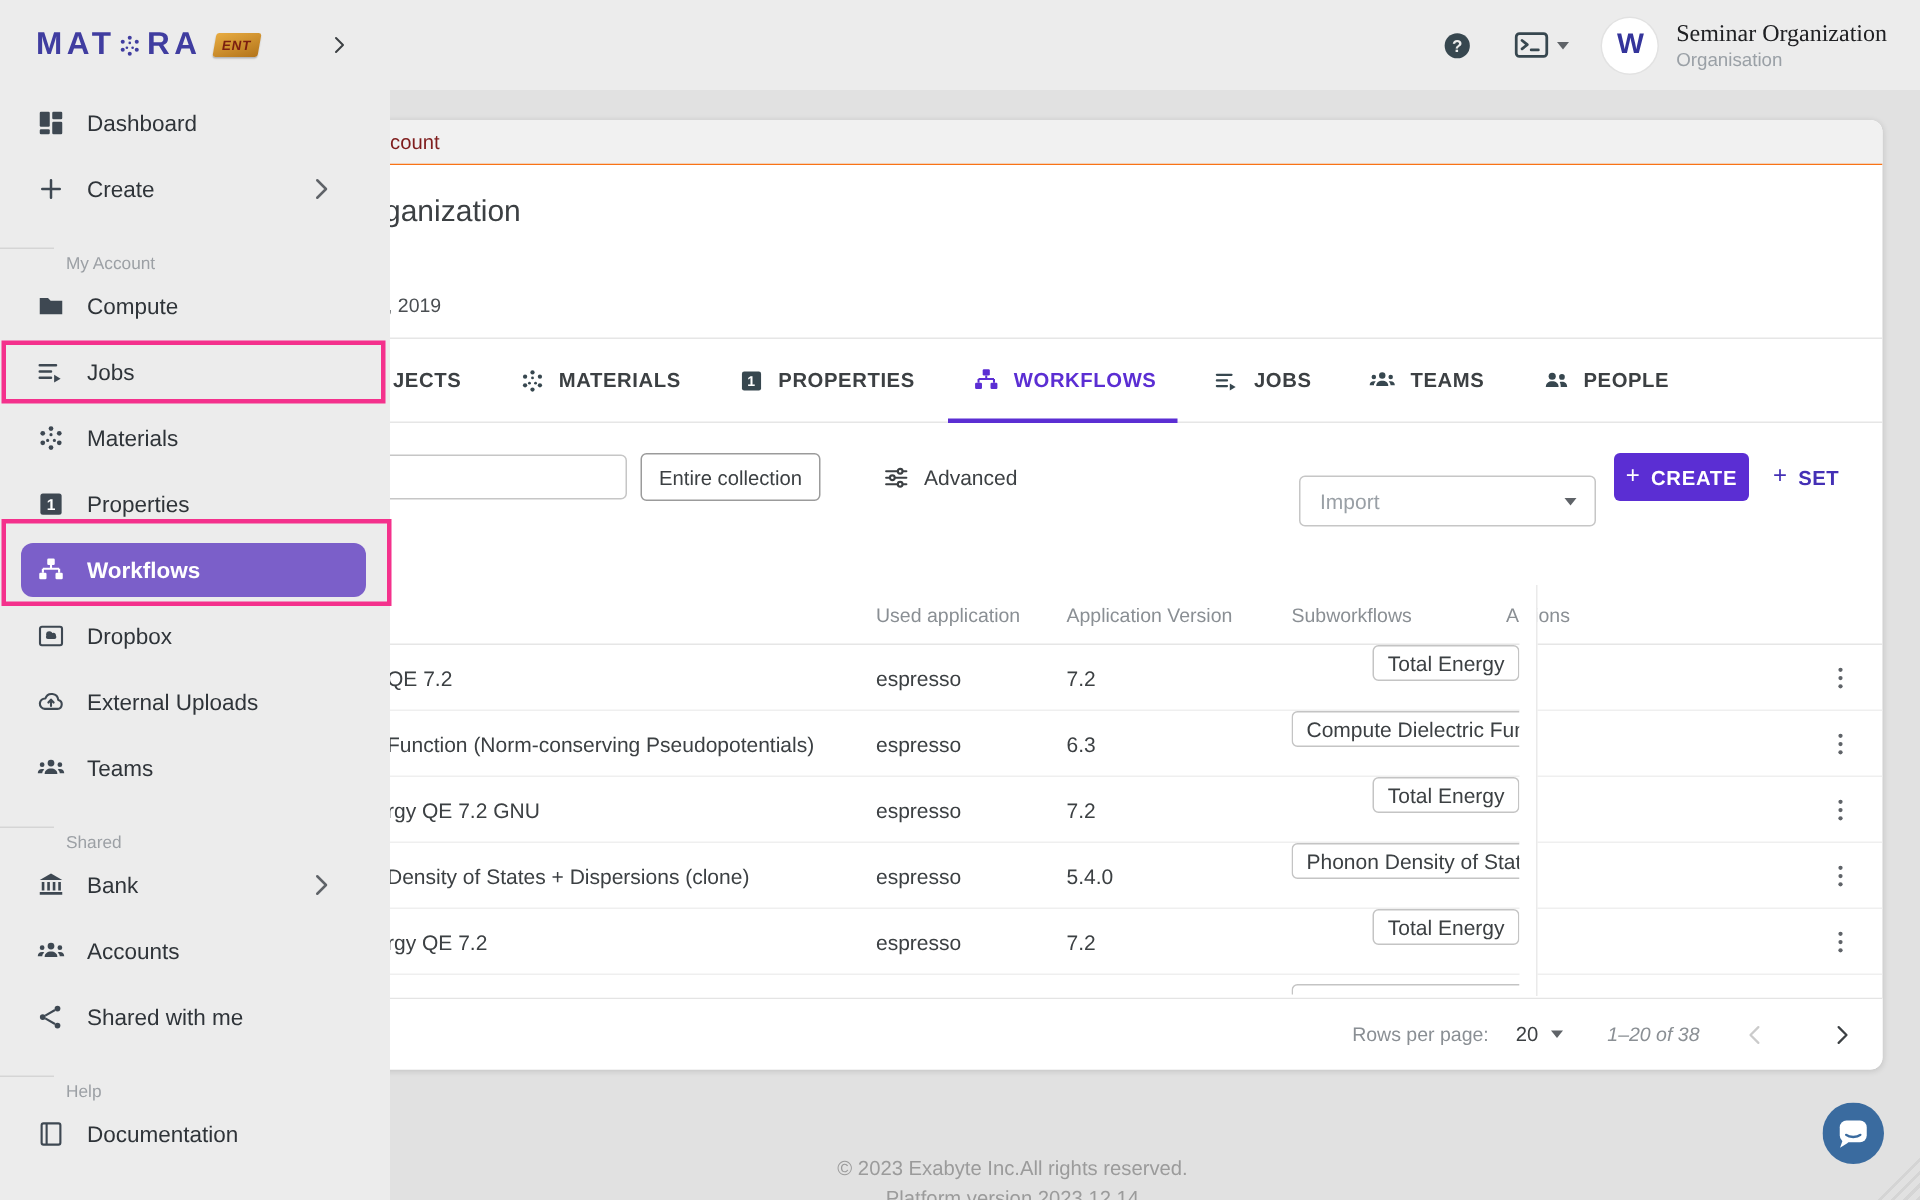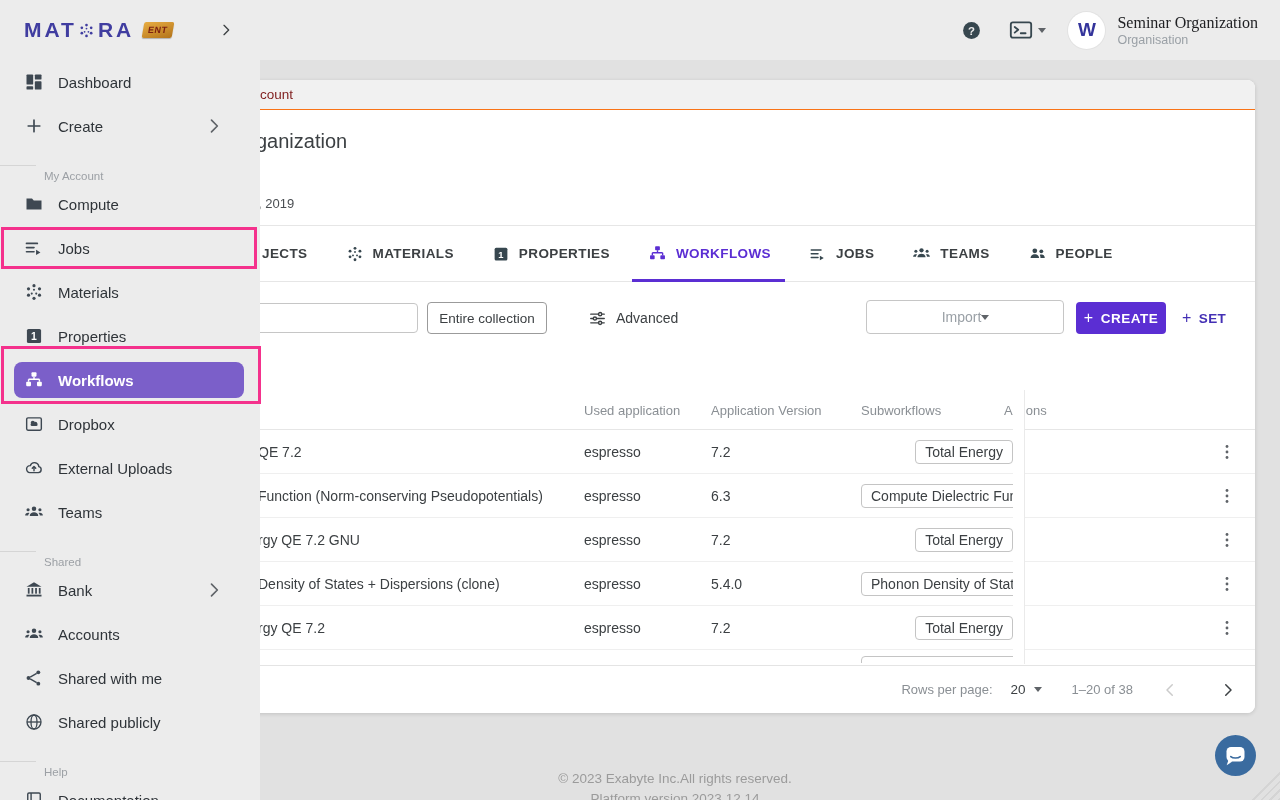--- a/index.html
+++ b/index.html
@@ -32,49 +32,49 @@
        letter-spacing:.4px;color:#3C4043;cursor:pointer;white-space:nowrap;}
   .tab .ic{color:#37474F;}
   .tab.active{color:#5B2ED3;}
   .tab.active .ic{color:#5B2ED3;}
   .tab.active .underline{position:absolute;left:-16px;right:-14px;bottom:-1px;height:3px;background:#5B2ED3;}
 
   .search-input{position:absolute;left:60px;top:223px;width:178px;height:30px;border:1px solid #C6C6C6;border-radius:4px;background:#fff;padding:0 10px;font-size:14px;outline:none;}
   .collection-btn{position:absolute;left:247px;top:222px;width:120px;height:32px;border:1px solid #9B9B9B;border-radius:4px;background:#fff;
                   font-size:13.5px;color:#3C4043;display:flex;align-items:center;justify-content:center;cursor:pointer;}
   .advanced-btn{position:absolute;left:408px;top:222px;height:32px;display:flex;align-items:center;gap:9px;font-size:14px;color:#3C4043;cursor:pointer;}
-  .import-select{position:absolute;left:686px;top:220px;width:198px;height:34px;border:1px solid #C6C6C6;border-radius:4px;background:#fff;
-                 display:flex;align-items:center;justify-content:center;padding:0 12px 0 13px;font-size:14px;color:#9AA0A6;cursor:pointer;}
+  .import-select{position:absolute;left:686px;top:237px;width:198px;height:34px;border:1px solid #C6C6C6;border-radius:4px;background:#fff;
+                 display:flex;align-items:center;justify-content:space-between;padding:0 12px 0 13px;font-size:14px;color:#9AA0A6;cursor:pointer;}
   .create-btn{position:absolute;left:896px;top:222px;width:90px;height:32px;border:none;border-radius:4px;background:#5B2ED3;color:#fff;
               font-size:13.5px;font-weight:bold;letter-spacing:.5px;display:flex;align-items:center;justify-content:center;gap:7px;cursor:pointer;}
   .create-btn .plus,.set-btn .plus{font-size:16px;font-weight:normal;line-height:1;}
   .set-btn{position:absolute;left:1002px;top:222px;height:32px;display:flex;align-items:center;gap:7px;color:#4430B5;
            font-size:13.5px;font-weight:bold;letter-spacing:.4px;background:none;border:none;cursor:pointer;}
 
   
   .table-area{position:absolute;left:0;top:310px;width:100%;height:275px;text-align:right;}
   .thead{position:relative;height:40px;border-bottom:1px solid #E6E6E6;font-size:13px;color:#8A8F94;}
   .thead span{position:absolute;top:50%;transform:translateY(-50%);white-space:nowrap;}
   .h-app{left:404px;}.h-ver{left:531px;}.h-sub{left:681px;}.h-act{left:824px;}
   .tbody{position:relative;height:233px;overflow:hidden;}
   .trow{position:relative;height:44px;border-bottom:1px solid #EFEFEF;}
   .trow span{position:absolute;top:50%;transform:translateY(-50%);white-space:nowrap;font-size:14px;color:#3C4043;}
   .c-name{left:78px;}.c-app{left:404px;}.c-ver{left:531px;}
   .c-sub{position:absolute;left:681px;top:0;width:152px;height:44px;overflow:hidden;}
-  .chip{display:inline-block;margin-top:10px;border:1px solid #C4C4C4;border-radius:4px;padding:3px 9px;font-size:13px;color:#3C4043;background:#fff;white-space:nowrap;}
+  .chip{display:inline-block;border:1px solid #C4C4C4;border-radius:4px;padding:3px 9px;font-size:13px;color:#3C4043;background:#fff;white-space:nowrap;}
   .kebab{position:absolute;left:1037px;top:50%;transform:translateY(-50%);width:20px;height:20px;color:#5F6368;cursor:pointer;}
   .seam{position:absolute;left:833px;top:0;width:12px;height:274px;background:#fff;border-right:1px solid #EAEAEA;z-index:5;}
   .partial .chip{min-width:178px;height:24px;margin-top:6px;}
   .partial{border-bottom:none;}
 
   .pagination{position:absolute;left:0;bottom:0;width:100%;height:48px;background:#fff;border-top:1px solid #E4E4E4;border-radius:0 0 8px 8px;
               display:flex;align-items:center;justify-content:flex-end;padding-right:18px;font-size:13px;color:#8A8F94;}
   .rpp-label{margin-right:18px;}
   .rpp-value{display:flex;align-items:center;gap:8px;color:#3C4043;font-size:13.5px;margin-right:30px;cursor:pointer;}
-  .range{margin-right:28px;color:#8A8F94;}
+  .range{margin-right:28px;color:#8A8F94;font-style:italic;}
   .pg-prev{color:#CBCBCB;margin-right:40px;cursor:default;}
   .pg-next{color:#3C4043;cursor:pointer;}
 
   
   .footer{position:absolute;left:70px;right:0;top:769px;text-align:center;color:#9B9B9B;font-size:13.5px;line-height:1.45;}
 
   
   .sidebar{position:absolute;top:0;left:0;width:260px;height:800px;background:#ECECEC;z-index:10;}
   .logo-row{position:relative;height:60px;display:flex;align-items:center;padding-left:24px;}
   .brand{display:flex;align-items:center;font-weight:bold;font-size:21px;letter-spacing:3px;color:#403DA0;}
@@ -526,26 +526,20 @@
         <use href="#i-people3"></use>
       </svg>
     <span>Accounts</span>
   </div>
   <div class="nav-item">
     <svg class="ic">
         <use href="#i-share"></use>
       </svg>
     <span>Shared with me</span>
   </div>
-  <div class="nav-item">
-    <svg class="ic">
-        <use href="#i-globe"></use>
-      </svg>
-    <span>Shared publicly</span>
-  </div>
   <div class="nav-section">
     <span>Help</span>
   </div>
   <div class="nav-item">
     <svg class="ic">
         <use href="#i-book"></use>
       </svg>
     <span>Documentation</span>
   </div>
 </div>

